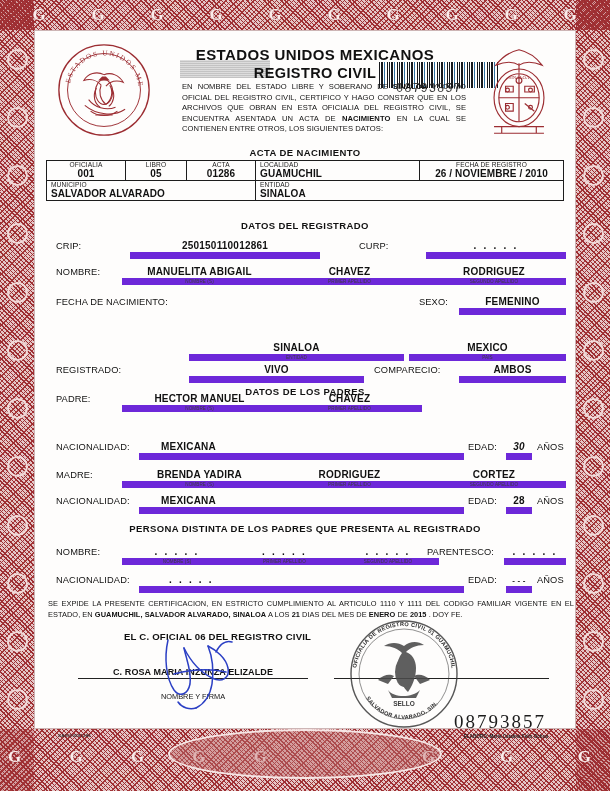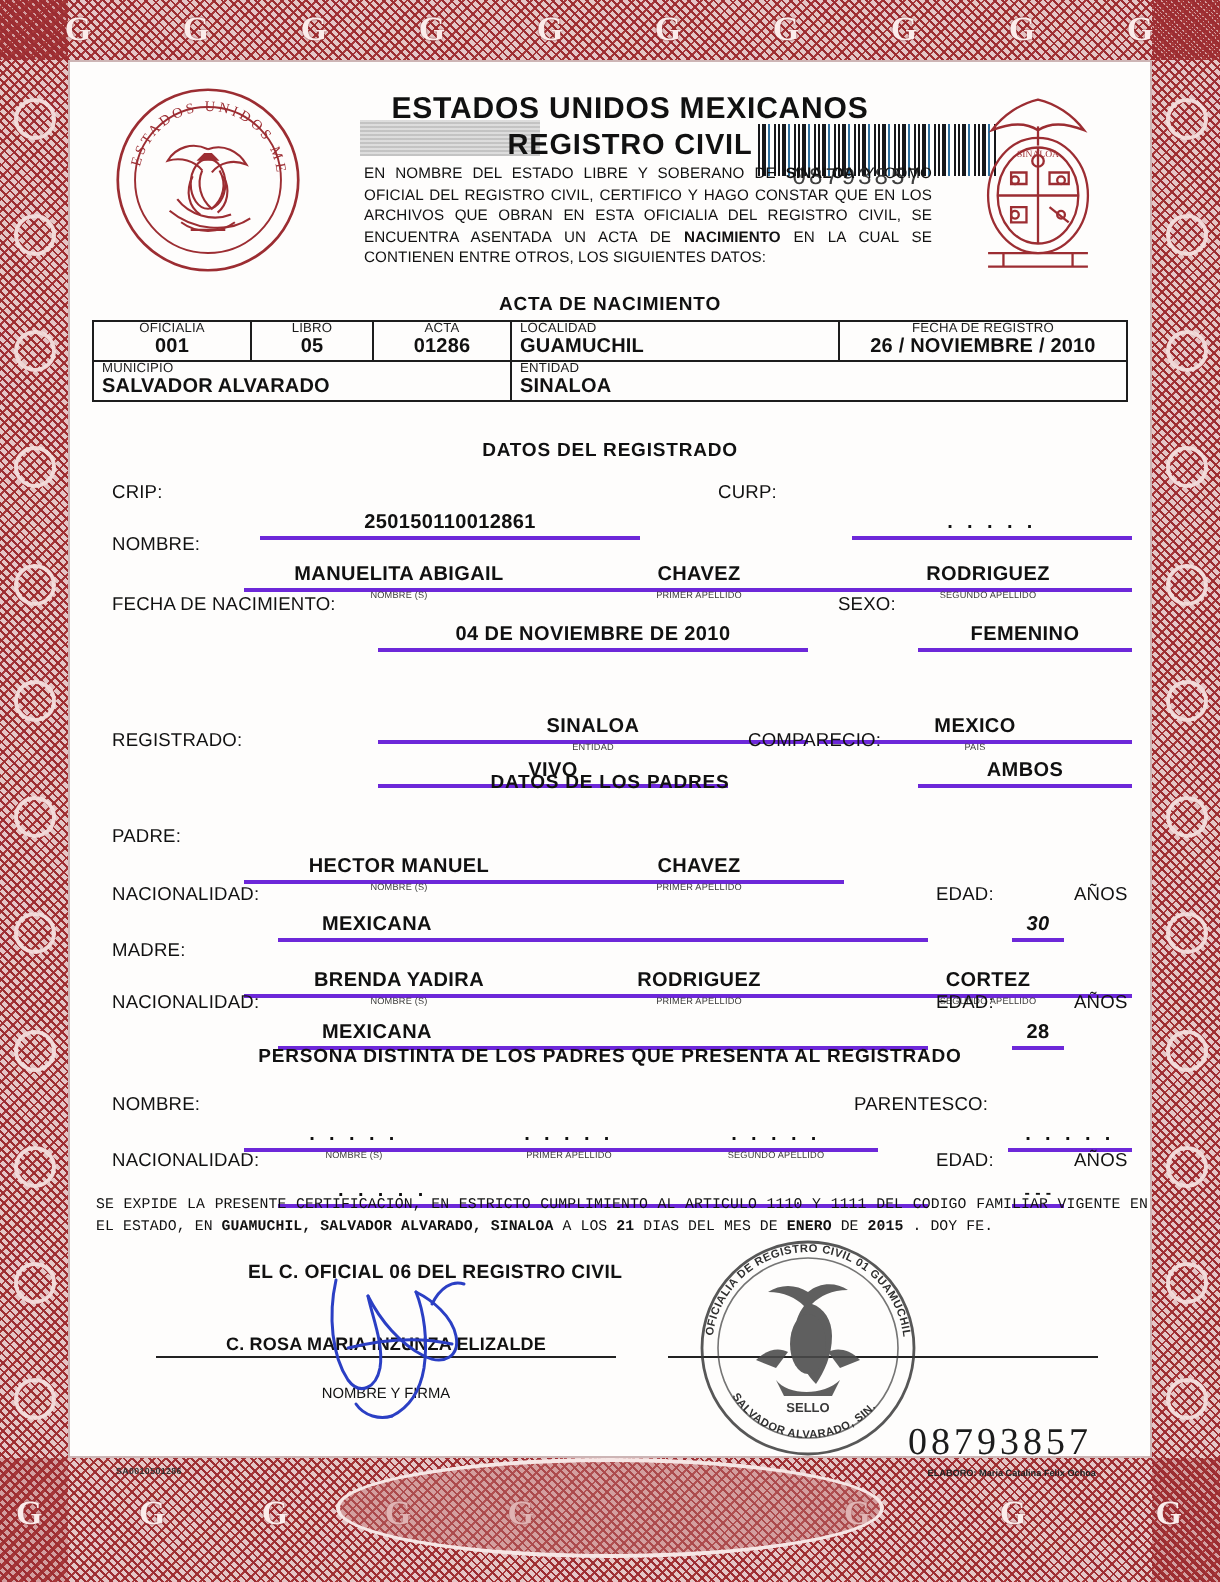--- a/index.html
+++ b/index.html
@@ -70,30 +70,30 @@
   table.grid{border-collapse:collapse;width:100%;}
   table.grid td{border:1px solid #1d1d1d;padding:0 4px 1px 4px;vertical-align:top;}
   .cap{font-size:6.6px;letter-spacing:.1px;color:#1b1b1b;}
   .cap.ctr{text-align:center;}
   .val{font-size:10px;font-weight:bold;letter-spacing:.1px;}
   .val.ctr{text-align:center;}
 
   
   .row{position:absolute;left:0;right:0;height:20px;}
   .lbl{position:absolute;font-size:9.3px;letter-spacing:.1px;white-space:nowrap;}
-  .fld{position:absolute;border-bottom:2px solid #6d28d9;height:14px;margin-top:16px;}
+  .fld{position:absolute;border-bottom:7px solid #6d28d9;height:14px;}
   .fldv{position:absolute;width:100%;text-align:center;font-size:10px;font-weight:bold;
      letter-spacing:.2px;bottom:1px;white-space:nowrap;}
   .sub{position:absolute;width:100%;text-align:center;font-size:4.6px;color:#3a3a3a;
      top:15px;letter-spacing:.1px;}
   .dots{letter-spacing:2.2px;font-weight:bold;font-size:10px;}
 
   
   .certif{position:absolute;left:14px;right:2px;font-size:7.4px;line-height:11px;
-     text-align:justify;letter-spacing:.05px;font-family:Liberation Mono, monospace;}
+     text-align:justify;letter-spacing:.05px;}
   .certif b{font-weight:bold;}
 
   
   .officialline{position:absolute;font-size:9.6px;font-weight:bold;letter-spacing:.2px;}
   .sigline{position:absolute;border-bottom:1px solid #222;}
   .signame{position:absolute;width:100%;text-align:center;font-size:9px;font-weight:bold;
      letter-spacing:.1px;bottom:1px;}
   .sigcap{position:absolute;width:100%;text-align:center;font-size:7.4px;top:14px;}
 
   .signature{position:absolute;left:150px;top:628px;width:120px;height:86px;pointer-events:none;}
@@ -303,23 +303,20 @@
         <span class="sub">PRIMER APELLIDO</span>
       </div>
       <div class="fld" style="left:388px;width:144px;">
         <span class="fldv">RODRIGUEZ</span>
         <span class="sub">SEGUNDO APELLIDO</span>
       </div>
     </div>
 
     <div class="row" style="top:264px;">
       <span class="lbl" style="left:22px;top:3px;">FECHA DE NACIMIENTO:</span>
-      <div class="fld" style="left:155px;width:215px;">
-        <span class="fldv">04 DE NOVIEMBRE DE 2010</span>
-      </div>
       <span class="lbl" style="left:385px;top:3px;">SEXO:</span>
       <div class="fld" style="left:425px;width:107px;">
         <span class="fldv">FEMENINO</span>
       </div>
     </div>
 
 
     <div class="row" style="top:310px;">
       <div class="fld" style="left:155px;width:215px;">
         <span class="fldv">SINALOA</span>
@@ -337,21 +334,21 @@
         <span class="fldv">VIVO</span>
       </div>
       <span class="lbl" style="left:340px;top:3px;">COMPARECIO:</span>
       <div class="fld" style="left:425px;width:107px;">
         <span class="fldv">AMBOS</span>
       </div>
     </div>
 
     <div class="sect" style="position:absolute;left:0;right:0;top:356px;">DATOS DE LOS PADRES</div>
 
-    <div class="row" style="top:380px;">
+    <div class="row" style="top:361px;">
       <span class="lbl" style="left:22px;top:3px;">PADRE:</span>
       <div class="fld" style="left:88px;width:155px;">
         <span class="fldv">HECTOR MANUEL</span>
         <span class="sub">NOMBRE (S)</span>
       </div>
       <div class="fld" style="left:243px;width:145px;">
         <span class="fldv">CHAVEZ</span>
         <span class="sub">PRIMER APELLIDO</span>
       </div>
     </div>

